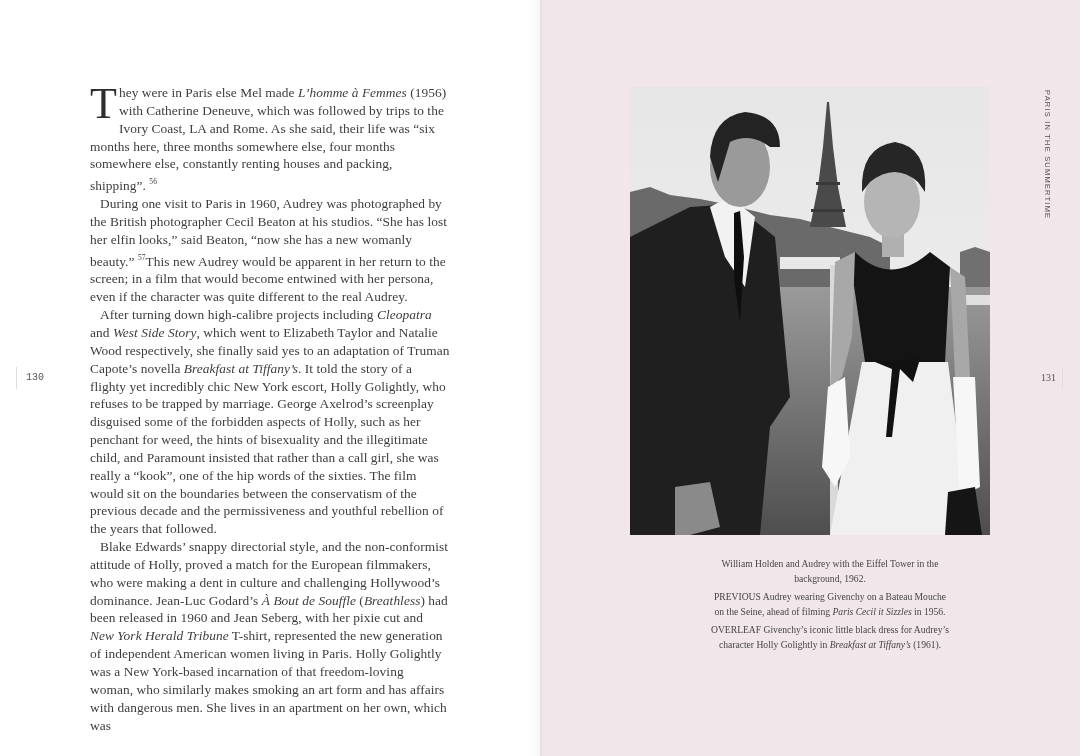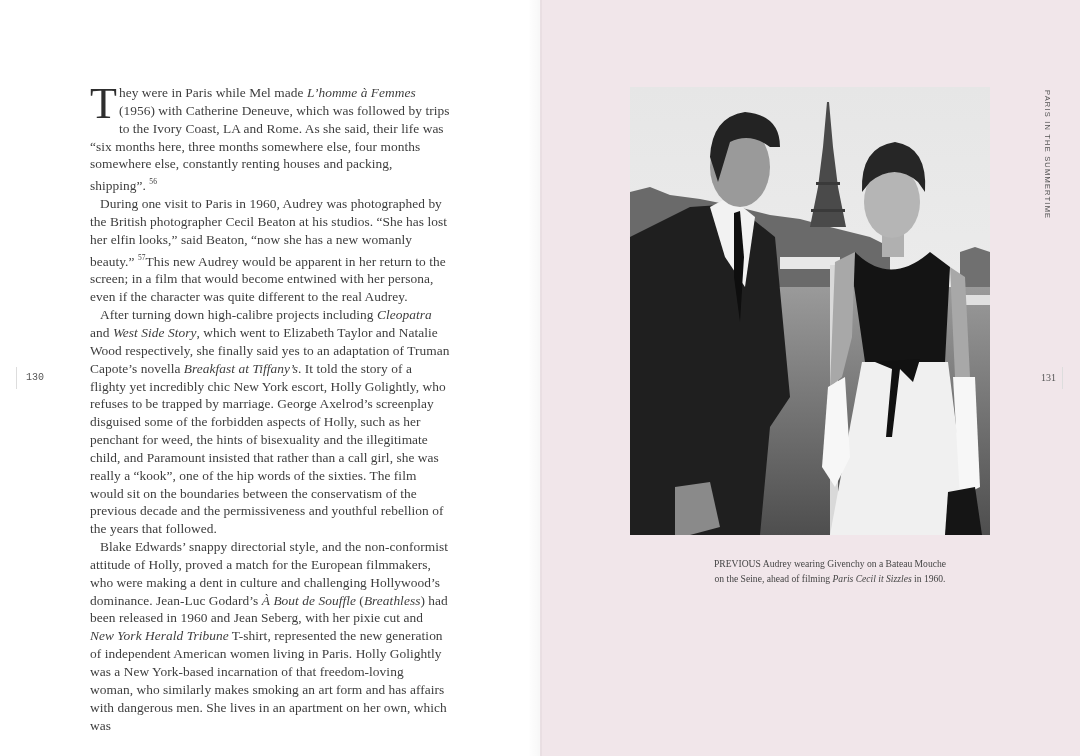--- a/index.html
+++ b/index.html
@@ -25,21 +25,21 @@
   .caption p { margin:0 0 4px 0; }
 </style>
 </head>
 <body>
 
 <div class="page-left"></div>
 <div class="page-right"></div>
 <div class="spine-shadow"></div>
 
 <div class="body-text">
-  <p class="first"><span class="dropcap">T</span><span>hey were in Paris while Mel made </span><i>L’homme à Femmes</i><span> (1956) with Catherine Deneuve, which was followed by trips to the Ivory Coast, LA and Rome. As she said, their life was “six months here, three months somewhere else, four months somewhere else, constantly renting houses and packing, shipping”. </span><sup>56</sup></p>
+  <p class="first"><span class="dropcap">T</span><span>hey were in Paris else Mel made </span><i>L’homme à Femmes</i><span> (1956) with Catherine Deneuve, which was followed by trips to the Ivory Coast, LA and Rome. As she said, their life was “six months here, three months somewhere else, four months somewhere else, constantly renting houses and packing, shipping”. </span><sup>56</sup></p>
   <p><span>During one visit to Paris in 1960, Audrey was photographed by the British photographer Cecil Beaton at his studios. “She has lost her elfin looks,” said Beaton, “now she has a new womanly beauty.” </span><sup>57</sup><span>This new Audrey would be apparent in her return to the screen; in a film that would become entwined with her persona, even if the character was quite different to the real Audrey.</span></p>
   <p><span>After turning down high-calibre projects including </span><i>Cleopatra</i><span> and </span><i>West Side Story</i><span>, which went to Elizabeth Taylor and Natalie Wood respectively, she finally said yes to an adaptation of Truman Capote’s novella </span><i>Breakfast at Tiffany’s</i><span>. It told the story of a flighty yet incredibly chic New York escort, Holly Golightly, who refuses to be trapped by marriage. George Axelrod’s screenplay disguised some of the forbidden aspects of Holly, such as her penchant for weed, the hints of bisexuality and the illegitimate child, and Paramount insisted that rather than a call girl, she was really a “kook”, one of the hip words of the sixties. The film would sit on the boundaries between the conservatism of the previous decade and the permissiveness and youthful rebellion of the years that followed.</span></p>
   <p><span>Blake Edwards’ snappy directorial style, and the non-conformist attitude of Holly, proved a match for the European filmmakers, who were making a dent in culture and challenging Hollywood’s dominance. Jean-Luc Godard’s </span><i>À Bout de Souffle</i><span> (</span><i>Breathless</i><span>) had been released in 1960 and Jean Seberg, with her pixie cut and </span><i>New York Herald Tribune</i><span> T-shirt, represented the new generation of independent American women living in Paris. Holly Golightly was a New York-based incarnation of that freedom-loving woman, who similarly makes smoking an art form and has affairs with dangerous men. She lives in an apartment on her own, which was</span></p>
 </div>
 
 <div class="folio-mark-left"></div>
 <div class="folio folio-left">130</div>
 
 <div class="running-head">Paris in the Summertime</div>
 
@@ -96,14 +96,16 @@
 
     <path d="M318,405 L345,400 L352,448 L315,448 Z" fill="#151515"></path>
 
     <rect x="252" y="130" width="22" height="40" fill="#b0b0b0"></rect>
     <ellipse cx="262" cy="115" rx="28" ry="36" fill="#b5b5b5"></ellipse>
     <path d="M232,105 Q230,60 265,55 Q298,60 295,105 L288,95 Q265,75 240,95 Z" fill="#262626"></path>
   </svg>
 </div>
 
 <div class="caption">
-  <p><span>PREVIOUS</span><span> Audrey wearing Givenchy on a Bateau Mouche on the Seine, ahead of filming </span><i>Paris Cecil it Sizzles</i><span> in 1960.</span></p>
+  <p>William Holden and Audrey with the Eiffel Tower in the background, 1962.</p>
+  <p><span>PREVIOUS</span><span> Audrey wearing Givenchy on a Bateau Mouche on the Seine, ahead of filming </span><i>Paris Cecil it Sizzles</i><span> in 1956.</span></p>
+  <p><span>OVERLEAF</span><span> Givenchy’s iconic little black dress for Audrey’s character Holly Golightly in </span><i>Breakfast at Tiffany’s</i><span> (1961).</span></p>
 </div>
 
 </body></html>

